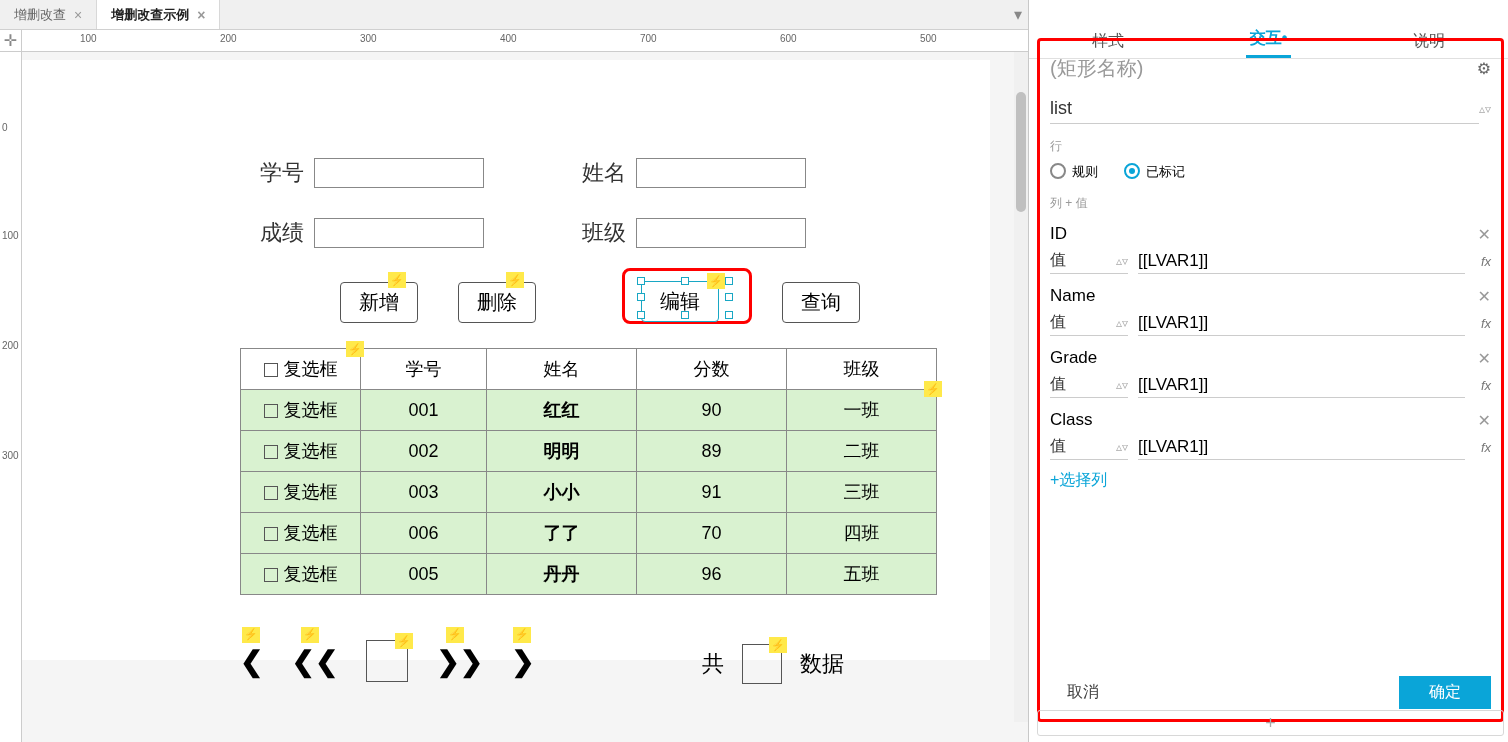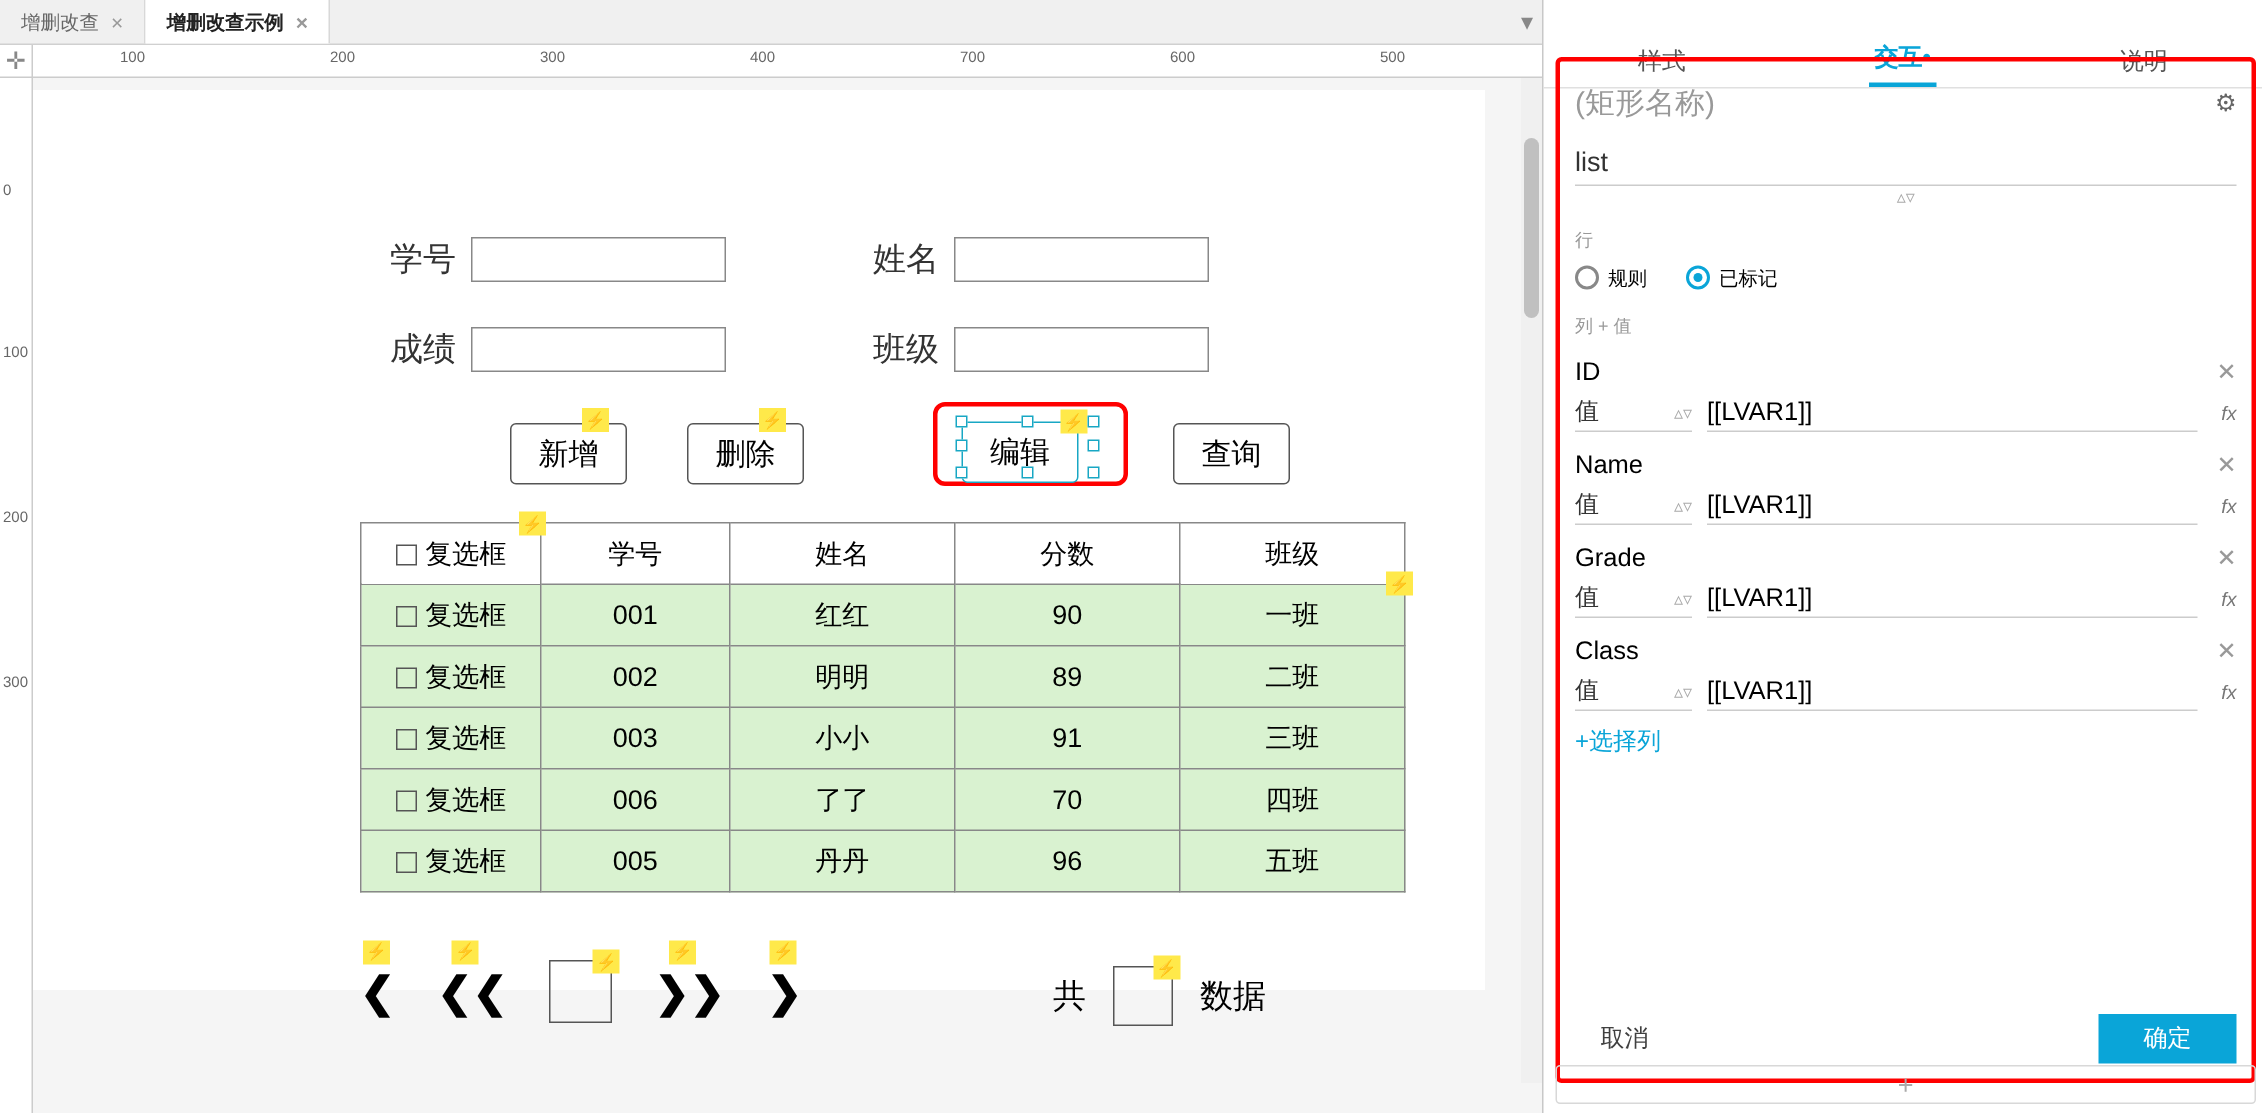--- a/index.html
+++ b/index.html
@@ -34,21 +34,21 @@
 .selected-wrap { position: absolute; border: 3px solid #f00; border-radius: 8px; padding: 6px 14px; }
 .handle { position: absolute; width: 8px; height: 8px; background:#fff; border:1px solid #18a7c4; }
 
 
 .data-table { position: absolute; left: 218px; top: 288px; border-collapse: collapse; }
 .data-table th, .data-table td { border: 1px solid #888; text-align: center; font-size: 18px; padding: 8px 0; }
 .data-table th { background: #fff; font-weight: 400; }
 .data-table td { background: #d9f2d0; }
 .col-chk { width: 120px; }
 .col-a { width: 126px; }
-.col-b { width: 150px; }
+.col-b { width: 150px; font-weight: bold; }
 .col-c { width: 150px; }
 .col-d { width: 150px; }
 .chk { display:inline-block; width:14px; height:14px; border:1px solid #555; margin-right:6px; vertical-align:-2px; }
 
 
 .pager { position: absolute; left: 218px; top: 580px; display:flex; align-items:center; gap: 28px; font-size: 22px; }
 .pager .nav { font-weight: 900; font-size: 28px; position: relative; }
 .page-box { width: 42px; height: 42px; border:1px solid #555; position: relative; }
 .total-area { position:absolute; left: 680px; top: 584px; display:flex; align-items:center; gap:18px; font-size:22px; }
 
@@ -57,21 +57,21 @@
 .right-tabs { height: 38px; display:flex; align-items:flex-end; justify-content:space-around; font-size:16px; color:#555; border-bottom:1px solid #e0e0e0;margin-top:21px; }
 .right-tabs .rt { padding: 6px 4px; cursor:pointer; }
 .right-tabs .rt.active { color:#0aa5d8; border-bottom:3px solid #0aa5d8; font-weight:600; }
 
 .red-box { position:absolute; left:8px; top:38px; right:4px; height:684px; border:3px solid #f00; border-radius:4px; padding: 8px 10px; overflow:hidden; }
 .shape-name { display:flex; justify-content:space-between; align-items:center; color:#999; font-size:20px; padding: 6px 0 12px; }
 .sliders-icon { font-size:16px; color:#666; }
 
 .target-field, .val-field { width:100%; border:none; border-bottom:1px solid #ccc; font-size:18px; padding:4px 0; color:#333; }
 .sel-arrows { color:#aaa; font-size:12px; }
-.field-row { display:flex; align-items:center; margin-bottom:6px;flex-direction:column; }
+.field-row { display:flex; align-items:center; margin-bottom:6px; }
 
 .section-label { font-size:12px; color:#999; margin: 14px 0 8px; }
 .radio-row { display:flex; gap:26px; align-items:center; font-size:13px; }
 .radio { width:16px; height:16px; border:2px solid #888; border-radius:50%; display:inline-block; margin-right:6px; vertical-align:-3px; position:relative; }
 .radio.on { border-color:#0aa5d8; }
 .radio.on::after { content:""; position:absolute; inset:3px; background:#0aa5d8; border-radius:50%; }
 
 .col-block { margin-top:8px; }
 .col-name-row { display:flex; justify-content:space-between; align-items:center; font-size:17px; padding:4px 0; }
 .remove-x { color:#999; font-size:16px; }

